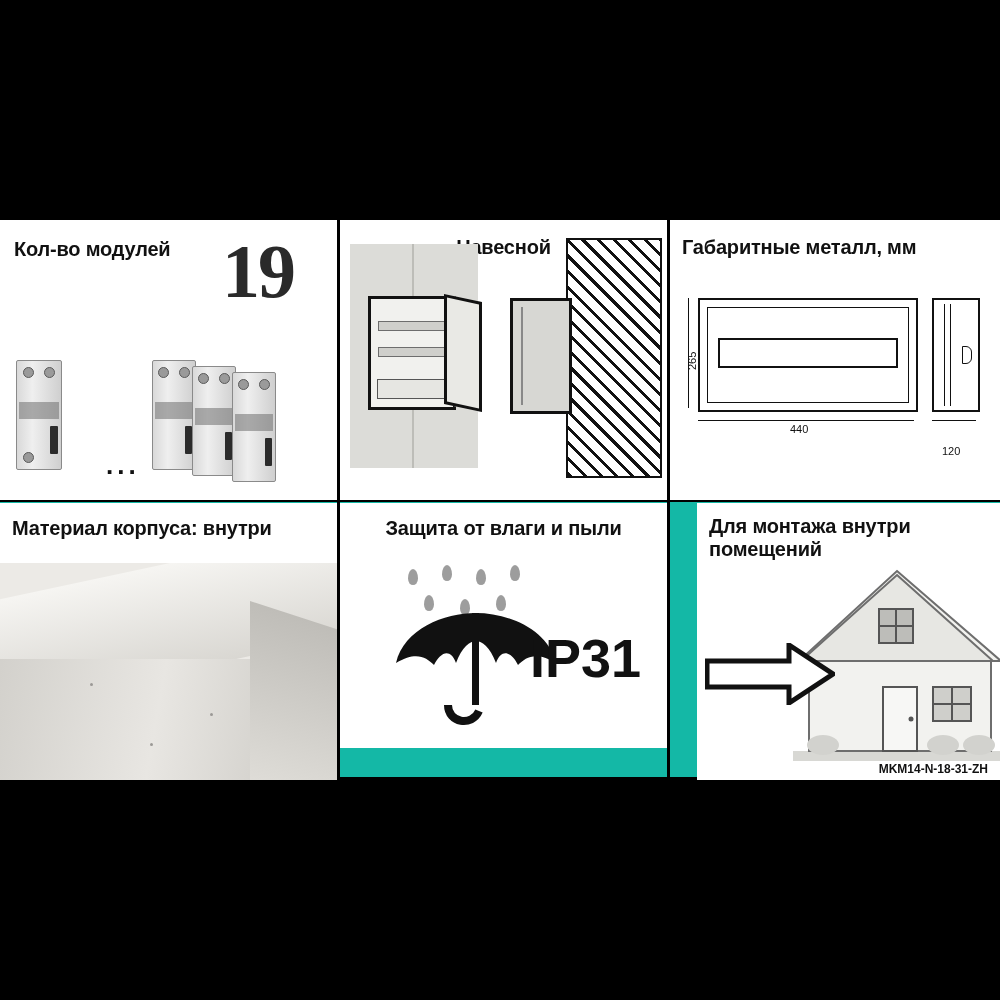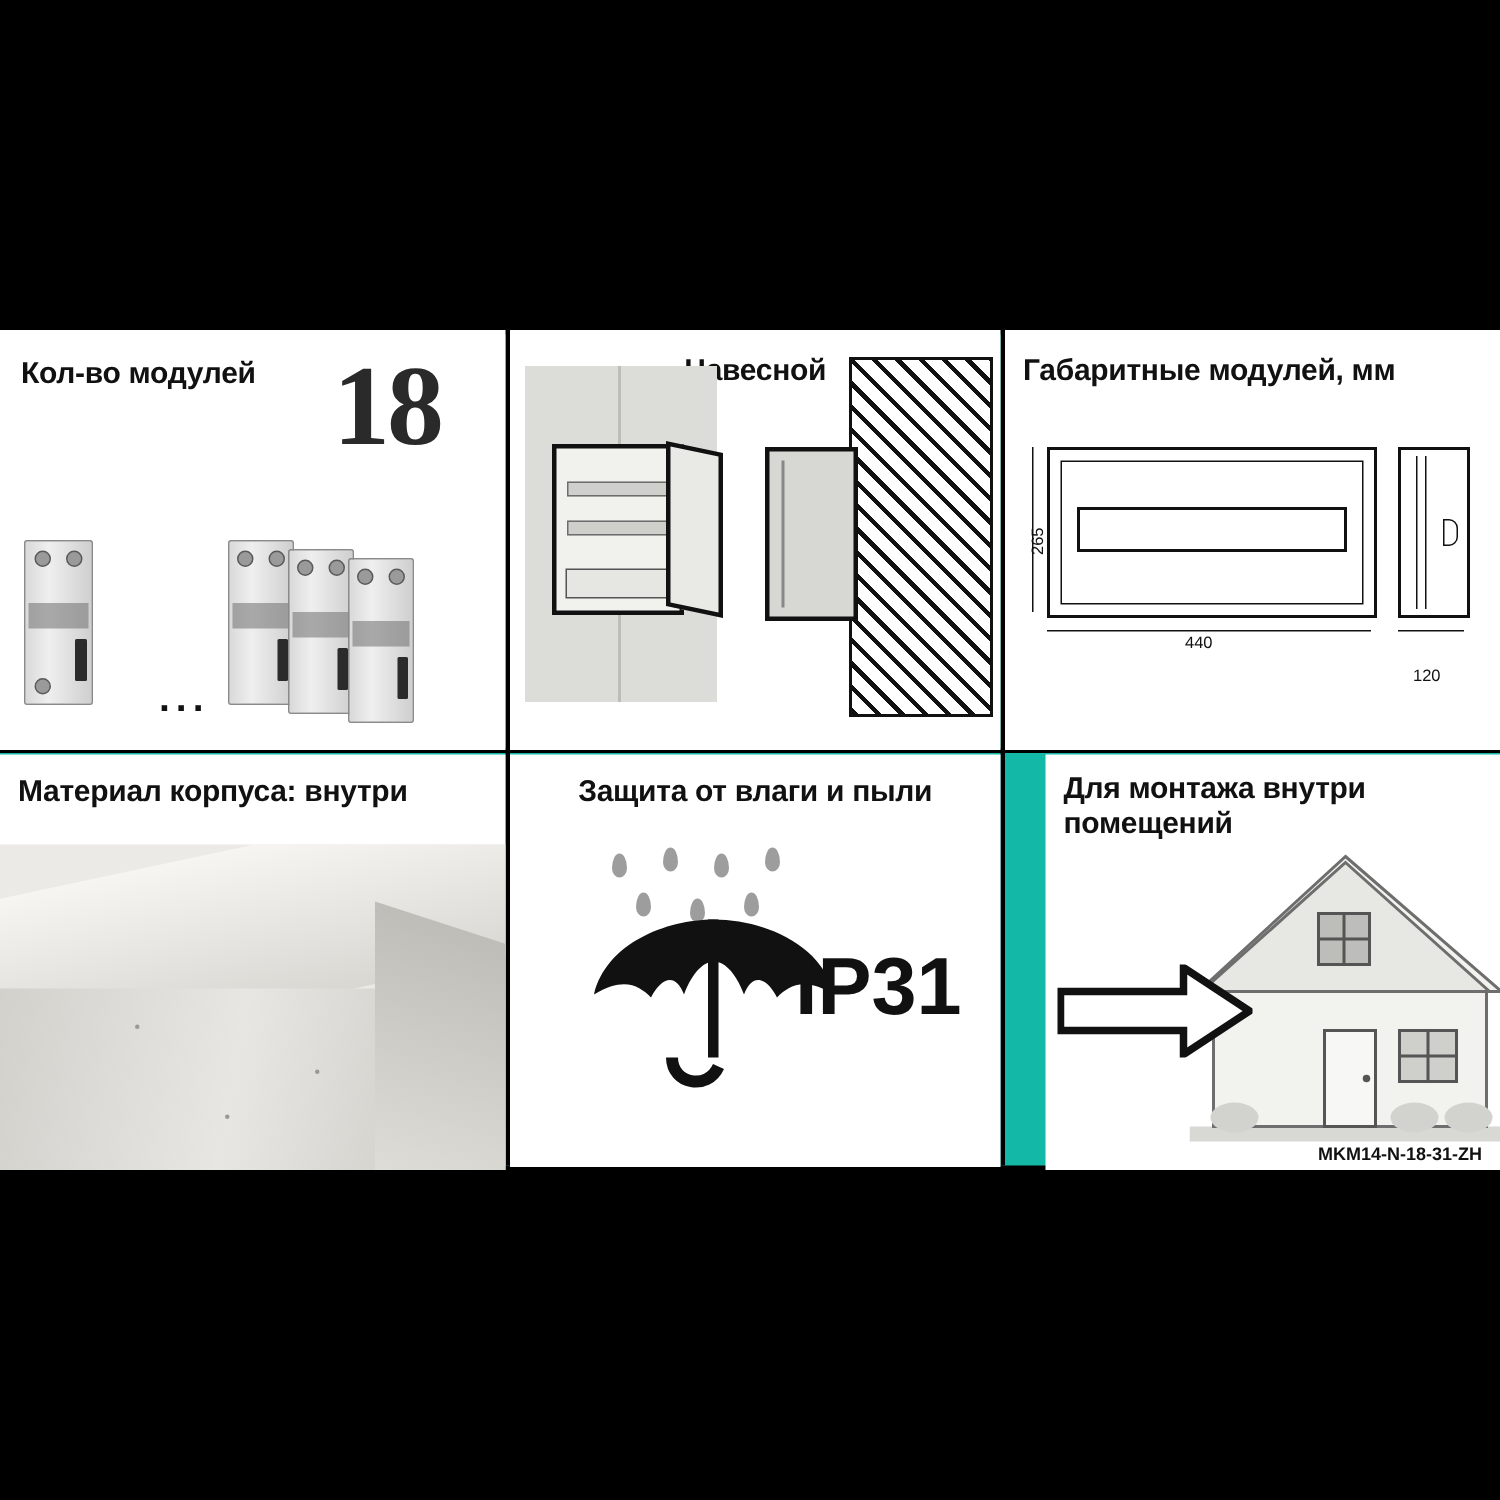--- a/index.html
+++ b/index.html
@@ -62,21 +62,21 @@
   .metal{position:absolute;left:0;top:60px;width:337px;height:217px;overflow:hidden;background:#eceae6;}
   .metal .top{position:absolute;left:-40px;top:0;width:420px;height:110px;
     background:linear-gradient(180deg,#f6f5f2,#d9d7d2);transform:skewY(-12deg);}
   .metal .face{position:absolute;left:-30px;top:96px;width:300px;height:160px;
     background:linear-gradient(100deg,#cfcdc8,#e8e6e2 60%,#d2d0cb);}
   .metal .edge{position:absolute;left:250px;top:64px;width:160px;height:200px;
     background:linear-gradient(180deg,#bfbdb8,#e2e0db);transform:skewY(18deg);}
   .metal .spec{position:absolute;width:3px;height:3px;background:#9b9996;border-radius:50%;}
 
   
-  .c5{left:340px;top:283px;width:327px;height:275px;padding-left:24px;}
+  .c5{left:340px;top:283px;width:327px;height:245px;padding-left:24px;}
   .c5 .title{position:absolute;left:0;right:0;top:14px;text-align:center;}
   .drops{position:absolute;left:62px;top:62px;width:150px;height:52px;}
   .drop{position:absolute;width:10px;height:16px;background:#9d9d9d;border-radius:50% 50% 50% 50%/60% 60% 40% 40%;}
   .umb{position:absolute;left:46px;top:108px;width:180px;height:120px;}
   .ip{position:absolute;left:190px;top:124px;font-size:54px;font-weight:bold;color:#111;
       font-family:"Liberation Sans",sans-serif;}
 
   
   .c6{left:654px;top:283px;width:330px;height:277px;margin-left:43px;}
   .c6 .title{position:absolute;left:12px;top:12px;}
@@ -92,21 +92,21 @@
     <div class="grid">
 
       <div class="hline" style="left:0;top:0;width:1000px;"></div>
       <div class="hline" style="left:0;top:279px;width:1000px;"></div>
       <div class="hline" style="left:0;top:557px;width:1000px;"></div>
       <div class="vline" style="left:337px;top:0;height:557px;"></div>
       <div class="vline" style="left:667px;top:0;height:557px;"></div>
 
       <div class="cell c1">
         <div class="title">Кол-во модулей</div>
-        <div class="big18">18</div>
+        <div class="big18">19</div>
 
         <div class="brk" style="left:16px;top:140px;width:44px;height:108px;">
           <div class="band"></div>
           <div class="lever"></div>
           <div class="screw" style="left:6px;top:6px;"></div>
           <div class="screw" style="right:6px;top:6px;"></div>
           <div class="screw" style="left:6px;bottom:6px;"></div>
         </div>
 
         <div class="brk" style="left:152px;top:140px;width:42px;height:108px;">
@@ -138,21 +138,21 @@
           <div class="rail" style="top:22px;"></div>
           <div class="rail" style="top:48px;"></div>
           <div class="panel"></div>
         </div>
         <div class="doorA"></div>
         <div class="hatch"></div>
         <div class="boxB"></div>
       </div>
 
       <div class="cell c3">
-        <div class="title">Габаритные модулей, мм</div>
+        <div class="title">Габаритные металл, мм</div>
 
         <div class="dfront">
           <div class="inner"></div>
           <div class="slot"></div>
         </div>
         <div class="dside">
           <div class="l1"></div>
           <div class="l2"></div>
           <div class="knob"></div>
         </div>

